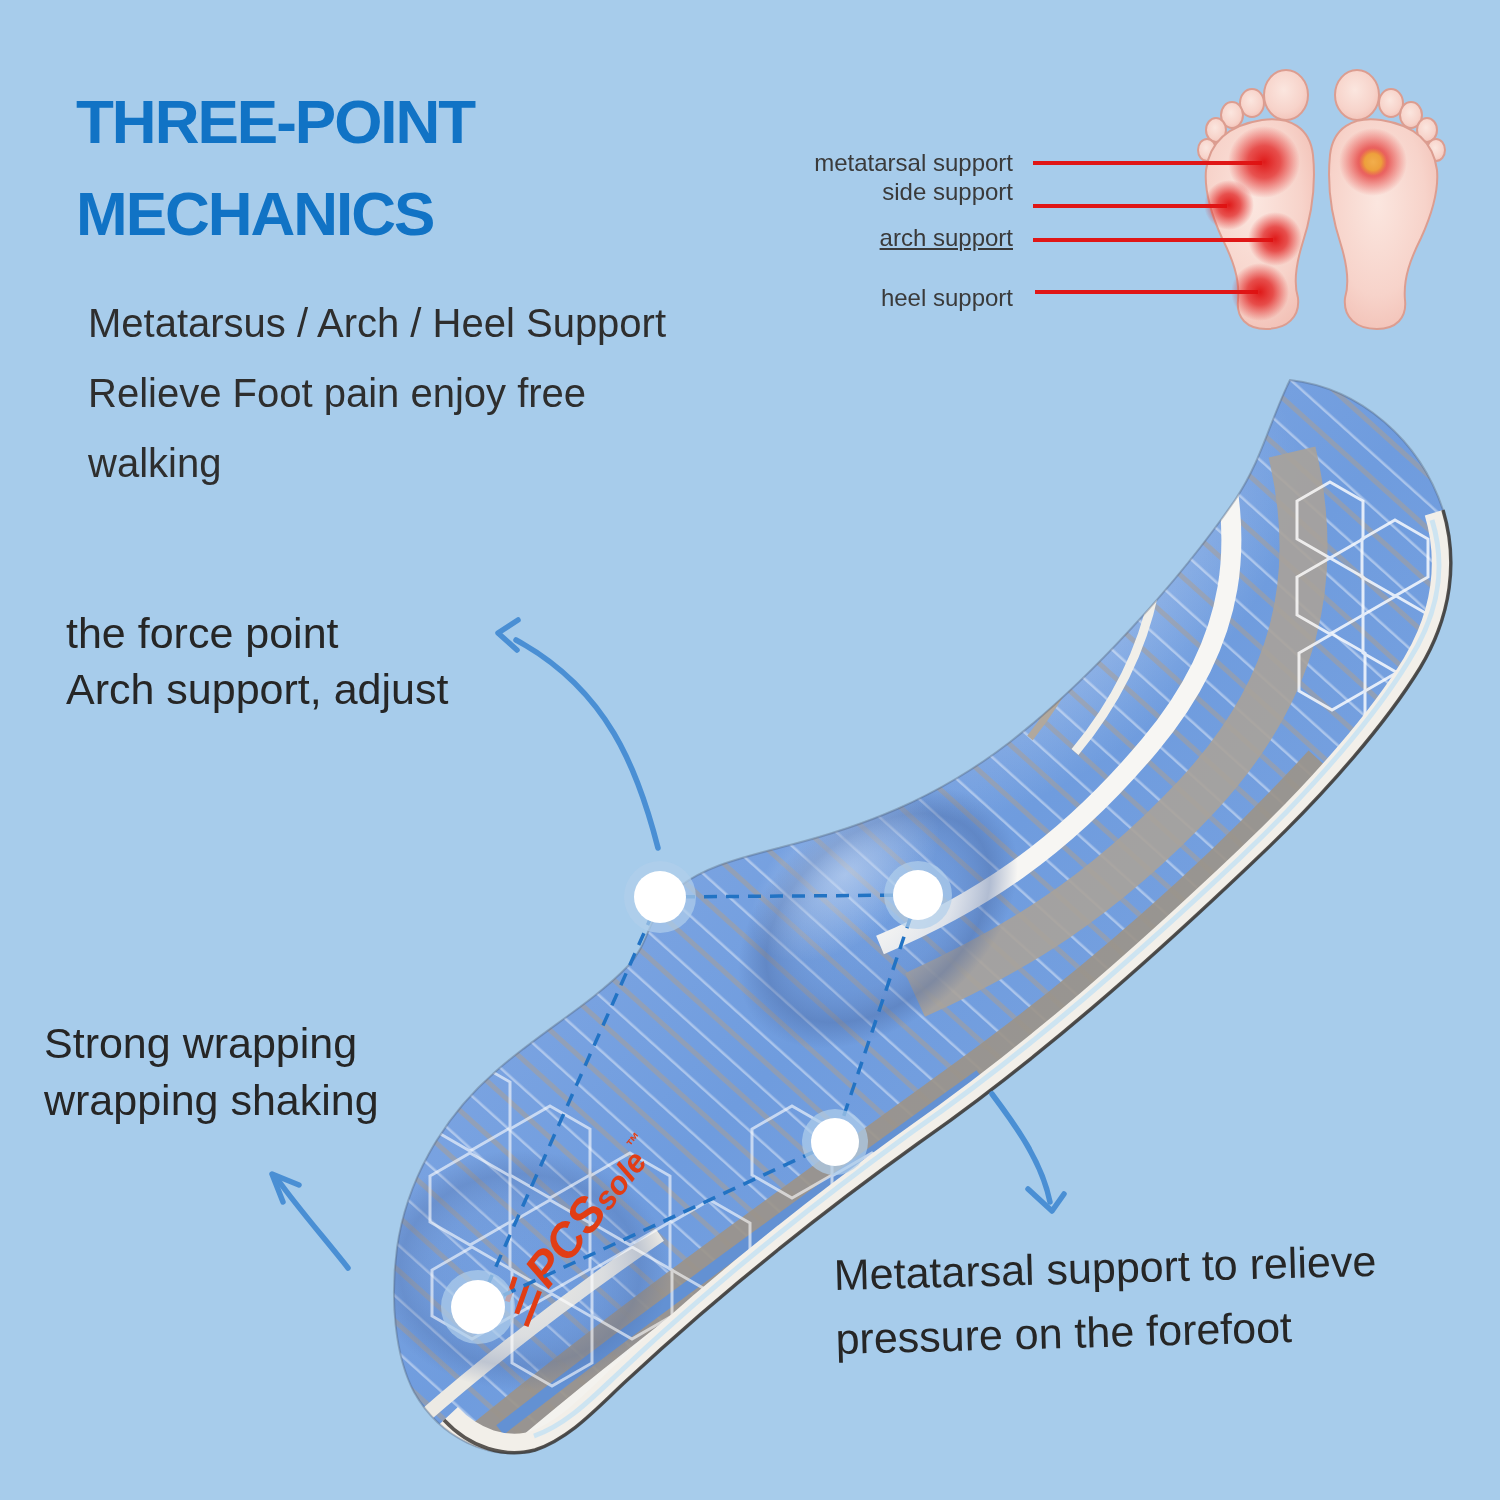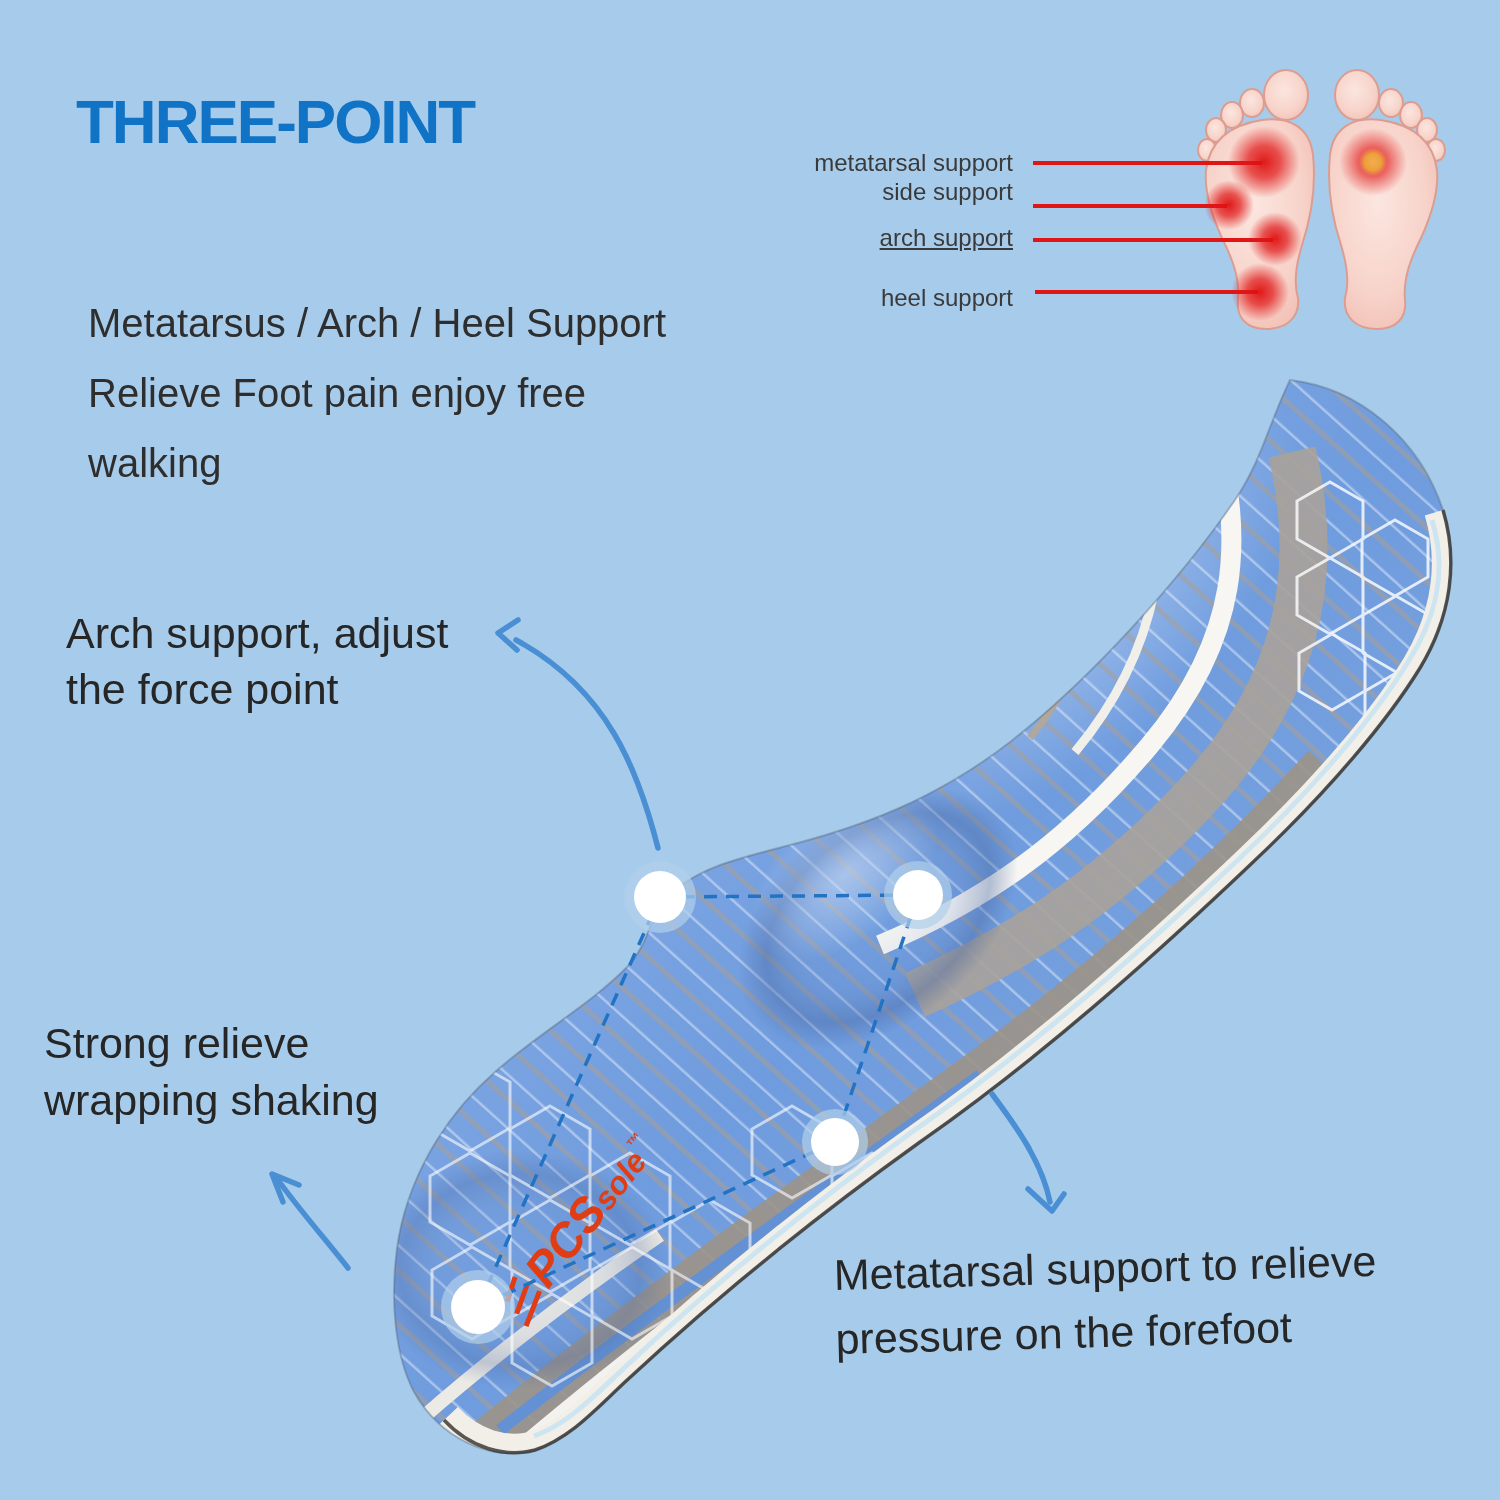--- a/index.html
+++ b/index.html
@@ -219,40 +219,41 @@
       </g>
       <g>
         <path d="M992 1094 C1016 1126 1042 1162 1050 1202"></path>
         <path d="M1028 1189 L1052 1211 L1064 1194"></path>
       </g>
     </g>
   </svg>
 
   <div class="txt title">
     <div>THREE-POINT</div>
+    <div>MECHANICS</div>
   </div>
 
   <div class="txt subtitle">
     <div>Metatarsus / Arch / Heel Support</div>
     <div>Relieve Foot pain enjoy free</div>
     <div>walking</div>
   </div>
 
   <div class="txt foot-label fl-1">metatarsal support</div>
   <div class="txt foot-label fl-2">side support</div>
   <div class="txt foot-label fl-3">arch support</div>
   <div class="txt foot-label fl-4">heel support</div>
 
   <div class="txt ann ann-arch">
+    <div>the force point</div>
     <div>Arch support, adjust</div>
-    <div>the force point</div>
   </div>
 
   <div class="txt ann ann-wrap">
-    <div>Strong relieve</div>
+    <div>Strong wrapping</div>
     <div>wrapping shaking</div>
   </div>
 
   <div class="txt ann ann-meta">
     <div>Metatarsal support to relieve</div>
     <div>pressure on the forefoot</div>
   </div>
 
 </div>
 

